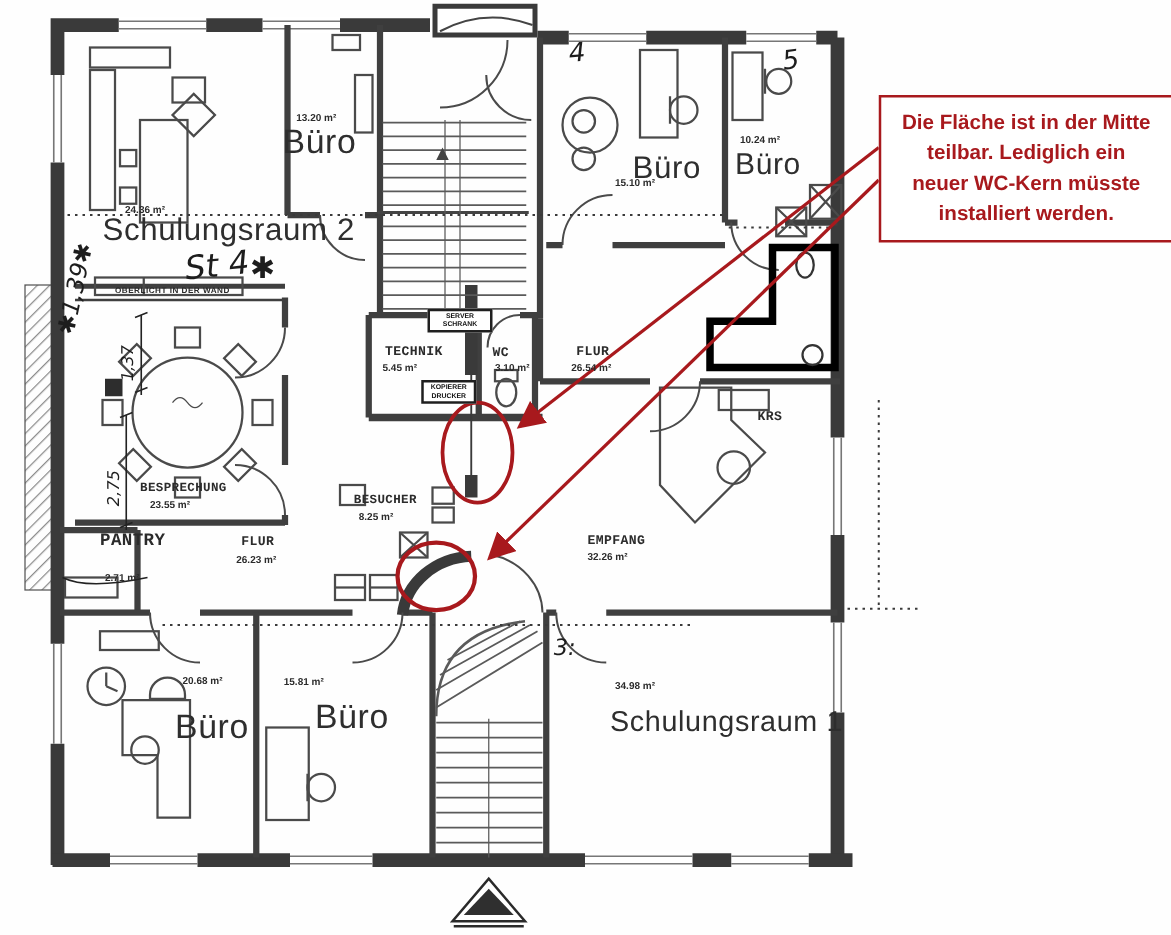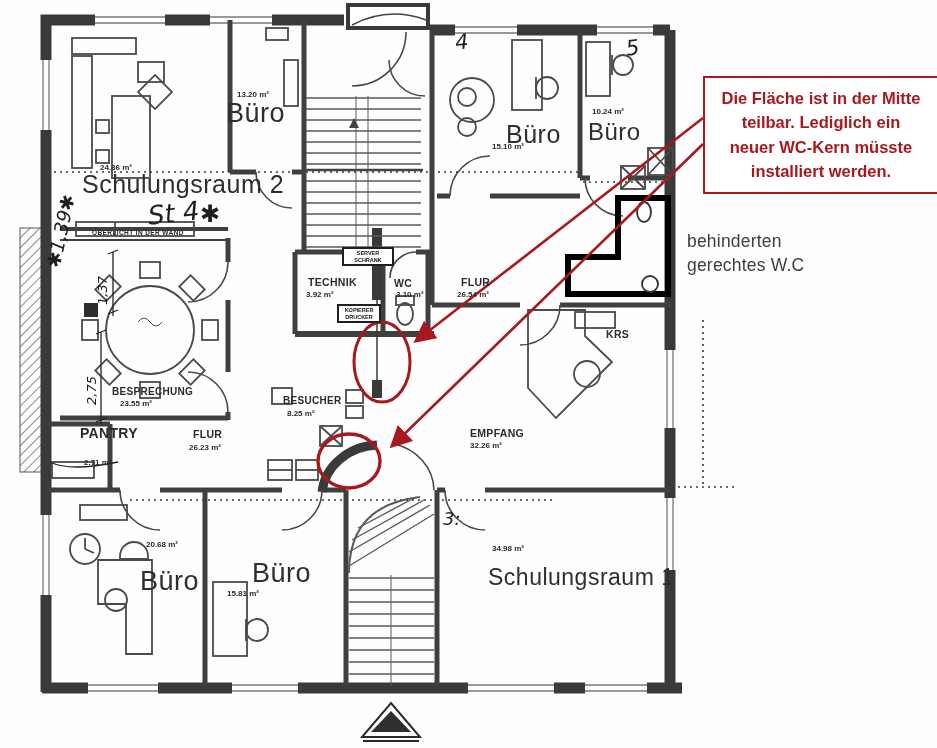--- a/index.html
+++ b/index.html
@@ -1,21 +1,21 @@
 <!DOCTYPE html>
 <html><head>
 <meta charset="utf-8">
 <style>
   html,body{margin:0;padding:0;background:#ffffff;}
   #stage{position:relative;width:937px;height:748px;background:#fefefe;overflow:hidden;
          font-family:"Liberation Sans",sans-serif;}
   svg{position:absolute;left:0;top:0;}
   .lbl{position:absolute;white-space:nowrap;color:#262626;}
   .room-big{font-size:27px;color:#2e2e2e;letter-spacing:.5px;}
-  .room-sm{font-size:10.5px;font-weight:bold;color:#2b2b2b;letter-spacing:.3px;}
+  .room-sm{font-size:10.5px;font-weight:bold;color:#2b2b2b;letter-spacing:.3px;font-family:Liberation Mono, monospace;}
   .area{font-size:8px;font-weight:bold;color:#2b2b2b;}
   .tinytxt{font-size:6.5px;font-weight:bold;color:#2b2b2b;letter-spacing:.4px;}
   .hand{font-family:"DejaVu Sans",sans-serif;font-style:italic;color:#1d1d1d;}
   .mini-box{position:absolute;border:2px solid #1f1f1f;background:#fff;text-align:center;
             font-size:5.5px;font-weight:bold;line-height:1.2;padding:1px 0;color:#111;}
   .note-box{position:absolute;left:703px;top:76px;width:224px;border:2px solid;
             background:#fff;text-align:center;font-size:16.5px;font-weight:bold;
             line-height:1.48;padding:8px 4px;}
   .wc-note{position:absolute;left:687px;top:230px;font-size:17.5px;color:#3d3d3d;
            line-height:1.35;letter-spacing:.2px;}
@@ -261,21 +261,21 @@
 
 <div class="lbl hand" style="left:455px;top:30px;font-size:21px;transform:rotate(-5deg);">4</div>
 <div class="lbl room-big" style="left:506px;top:120px;font-size:25px;">Büro</div>
 <div class="lbl area" style="left:492px;top:142px;">15.10 m²</div>
 
 <div class="lbl hand" style="left:626px;top:36px;font-size:21px;transform:rotate(-8deg);">5</div>
 <div class="lbl area" style="left:592px;top:107px;">10.24 m²</div>
 <div class="lbl room-big" style="left:588px;top:118px;font-size:24px;">Büro</div>
 
 <div class="lbl room-sm" style="left:308px;top:276px;">TECHNIK</div>
-<div class="lbl area" style="left:306px;top:290px;">3.92 m²</div>
+<div class="lbl area" style="left:306px;top:290px;">5.45 m²</div>
 
 <div class="lbl room-sm" style="left:394px;top:277px;">WC</div>
 <div class="lbl area" style="left:396px;top:290px;">3.10 m²</div>
 
 <div class="lbl room-sm" style="left:461px;top:276px;">FLUR</div>
 <div class="lbl area" style="left:457px;top:290px;">26.54 m²</div>
 
 <div class="lbl room-sm" style="left:606px;top:328px;">KRS</div>
 
 <div class="lbl room-sm" style="left:470px;top:427px;">EMPFANG</div>
@@ -289,21 +289,21 @@
 
 <div class="lbl room-sm" style="left:80px;top:425px;font-size:14px;">PANTRY</div>
 <div class="lbl area" style="left:84px;top:458px;">2.71 m²</div>
 
 <div class="lbl room-sm" style="left:193px;top:428px;">FLUR</div>
 <div class="lbl area" style="left:189px;top:443px;">26.23 m²</div>
 
 <div class="lbl area" style="left:146px;top:540px;">20.68 m²</div>
 <div class="lbl room-big" style="left:140px;top:566px;">Büro</div>
 
-<div class="lbl area" style="left:227px;top:541px;margin-top:48px;">15.81 m²</div>
+<div class="lbl area" style="left:227px;top:541px;">15.81 m²</div>
 <div class="lbl room-big" style="left:252px;top:558px;">Büro</div>
 
 <div class="lbl hand" style="left:443px;top:508px;font-size:18px;">3:</div>
 <div class="lbl area" style="left:492px;top:544px;">34.98 m²</div>
 <div class="lbl room-big" style="left:488px;top:564px;font-size:23px;">Schulungsraum 1</div>
 
 <div class="lbl tinytxt" style="left:92px;top:229px;">OBERLICHT IN DER WAND</div>
 
 <div class="mini-box" style="left:342px;top:247px;width:48px;">
   <div>SERVER</div>
@@ -320,18 +320,14 @@
 <div class="lbl hand" style="left:148px;top:198px;font-size:26px;transform:rotate(-6deg);">St 4</div>
 <div class="lbl hand" style="left:200px;top:200px;font-size:24px;">✱</div>
 
 <div class="note-box" style="color: rgb(168, 25, 29); border-color: rgb(168, 25, 29);">
   <div>Die Fläche ist in der Mitte</div>
   <div>teilbar. Lediglich ein</div>
   <div>neuer WC-Kern müsste</div>
   <div>installiert werden.</div>
 </div>
 
-<div class="wc-note">
-  <div>behinderten</div>
-  <div>gerechtes W.C</div>
+
 </div>
 
-</div>
-
 </body></html>

